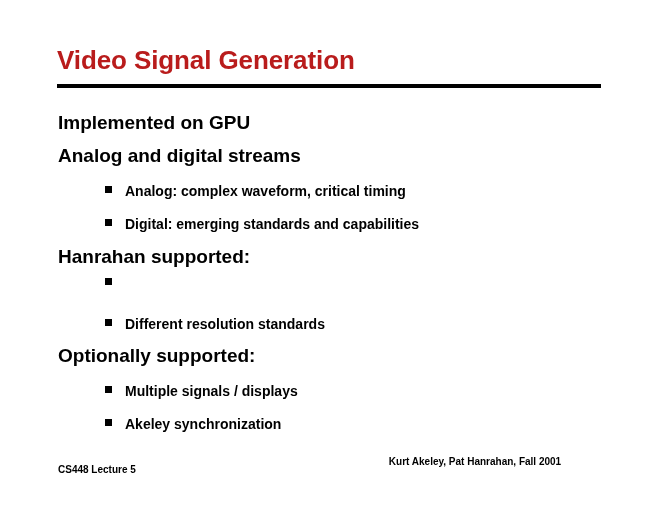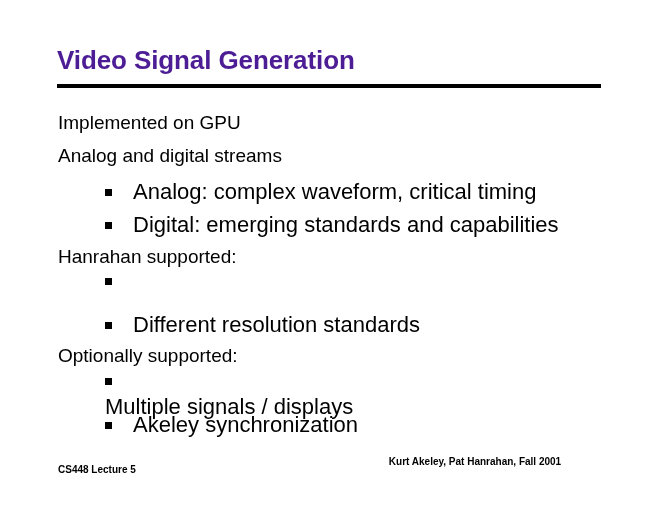--- a/index.html
+++ b/index.html
@@ -19,21 +19,21 @@
     overflow: hidden;
   }
 
   
   #slide-title {
     position: absolute;
     left: 57px;
     top: 44px;
     font-size: 26px;
     font-weight: bold;
-    color: #4c1d95;
+    color: #b91c1c;
     letter-spacing: -0.1px;
     white-space: nowrap;
     line-height: 32px;
   }
   #title-rule {
     position: absolute;
     left: 57px;
     top: 84px;
     width: 544px;
     height: 4px;
@@ -43,35 +43,34 @@
   
   #body-list {
     position: absolute;
     left: 0;
     top: 0;
     width: 660px;
   }
   .bullet-row {
     position: absolute;
     color: #000000;
-    font-weight: normal;
+    font-weight: bold;
     white-space: nowrap;
     display: flex;
     align-items: baseline;
   }
   .bullet-row.level-1 {
     left: 58px;
     font-size: 19px;
     line-height: 22px;
   }
   .bullet-row.level-2 {
     left: 105px;
-    font-size: 22px;
+    font-size: 14px;
     line-height: 21px;
-    gap: 8px;
   }
   .bullet-marker {
     display: inline-block;
     width: 7px;
     height: 7px;
     background: #000000;
     margin-right: 13px;
     flex: 0 0 auto;
     position: relative;
     top: -3px;
@@ -133,21 +132,21 @@
       <div class="bullet-row level-2" style="top: 281px;">
         <span class="bullet-marker"></span>
       </div>
       <div class="bullet-row level-2" style="top: 314px;">
         <span class="bullet-marker"></span>
         <span class="bullet-text">Different resolution standards</span>
       </div>
       <div class="bullet-row level-1" style="top: 345px; justify-content: center;">
         <span class="bullet-text">Optionally supported:</span>
       </div>
-      <div class="bullet-row level-2" style="top: 381px; flex-direction: column;">
+      <div class="bullet-row level-2" style="top: 381px;">
         <span class="bullet-marker"></span>
         <span class="bullet-text">Multiple signals / displays</span>
       </div>
       <div class="bullet-row level-2" style="top: 414px;">
         <span class="bullet-marker"></span>
         <span class="bullet-text">Akeley synchronization</span>
       </div>
     </div>
 
   <div id="footer-left">CS448 Lecture 5</div>

